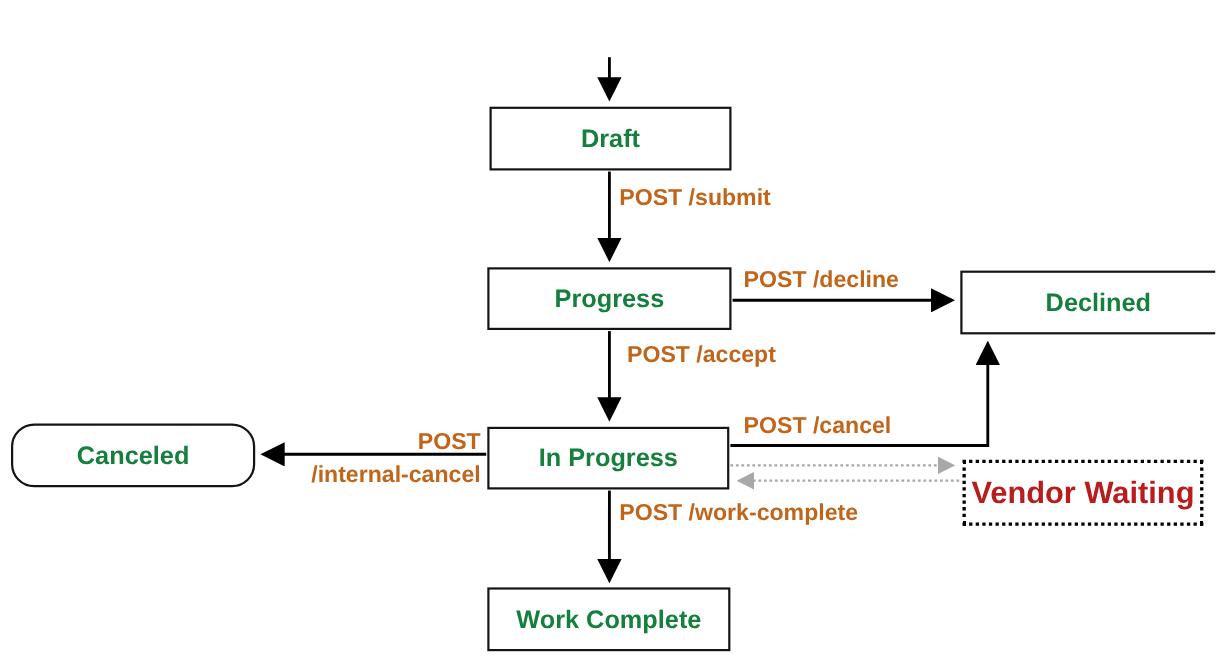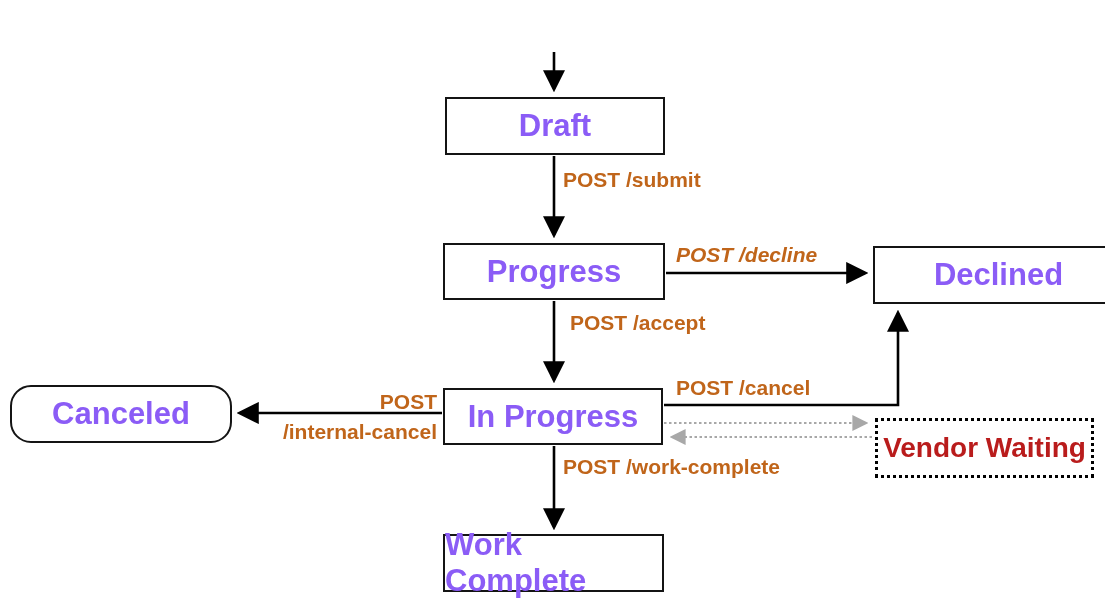--- a/index.html
+++ b/index.html
@@ -17,23 +17,23 @@
     width: 1105px; height: 604px;
   }
   .state-box {
     position: absolute;
     border: 2.5px solid #141414;
     background: #ffffff;
     display: flex;
     align-items: center;
     justify-content: center;
     box-sizing: border-box;
-    color: #8b5cf6;
+    color: #15803d;
     font-weight: bold;
-    font-size: 31px;
+    font-size: 23px;
   }
   .state-box.pending {
     border: 3px dotted #000000;
     color: #b91c1c;
     font-size: 28px;
   }
   .edge-label {
     position: absolute;
     color: #c0651a;
     font-weight: bold;
@@ -48,21 +48,21 @@
   #node-draft        { left: 445px; top:  97px; width: 220px; height: 58px; }
   #node-requested    { left: 443px; top: 243px; width: 222px; height: 57px; }
   #node-declined     { left: 873px; top: 246px; width: 251px; height: 58px; }
   #node-in-progress  { left: 443px; top: 388px; width: 220px; height: 57px; }
   #node-canceled     { left:  10px; top: 385px; width: 222px; height: 58px; border-radius: 21px; }
   #node-vendor       { left: 875px; top: 418px; width: 219px; height: 60px; }
   #node-work-complete{ left: 443px; top: 534px; width: 221px; height: 58px; }
   
   #label-create          { left: 418px; top:  12px; }
   #label-submit          { left: 563px; top: 168px; }
-  #label-decline         { left: 676px; top: 243px; font-style: italic; }
+  #label-decline         { left: 676px; top: 243px; }
   #label-accept          { left: 570px; top: 311px; }
   #label-cancel          { left: 676px; top: 376px; }
   #label-internal-cancel { left: 229px; top: 387px; width: 208px; }
   #label-work-complete   { left: 563px; top: 455px; }
 </style>
 </head>
 <body>
 
 <div id="stage">
 

